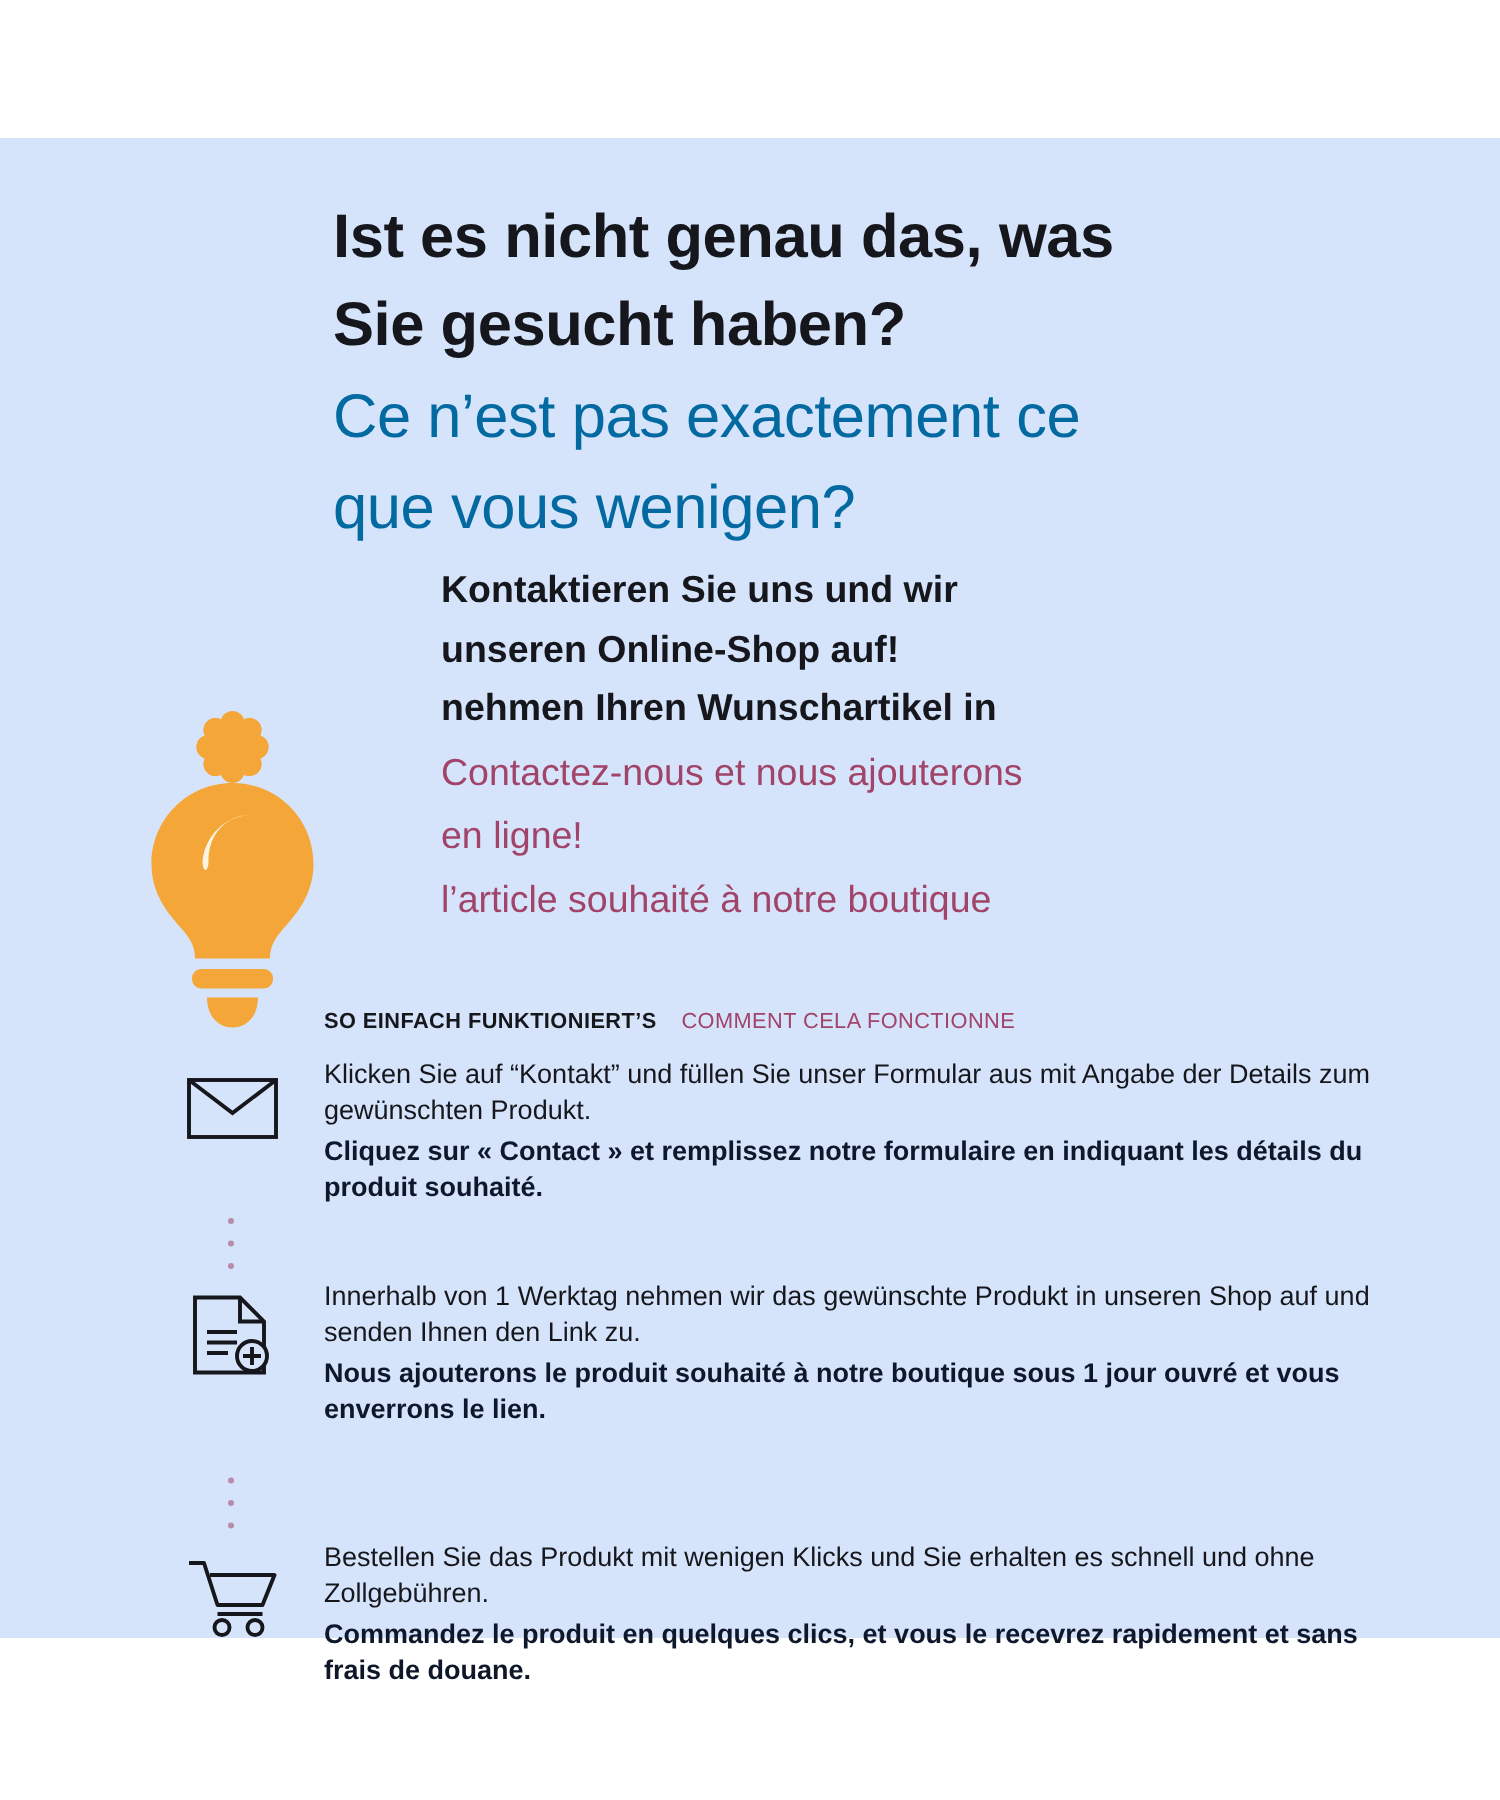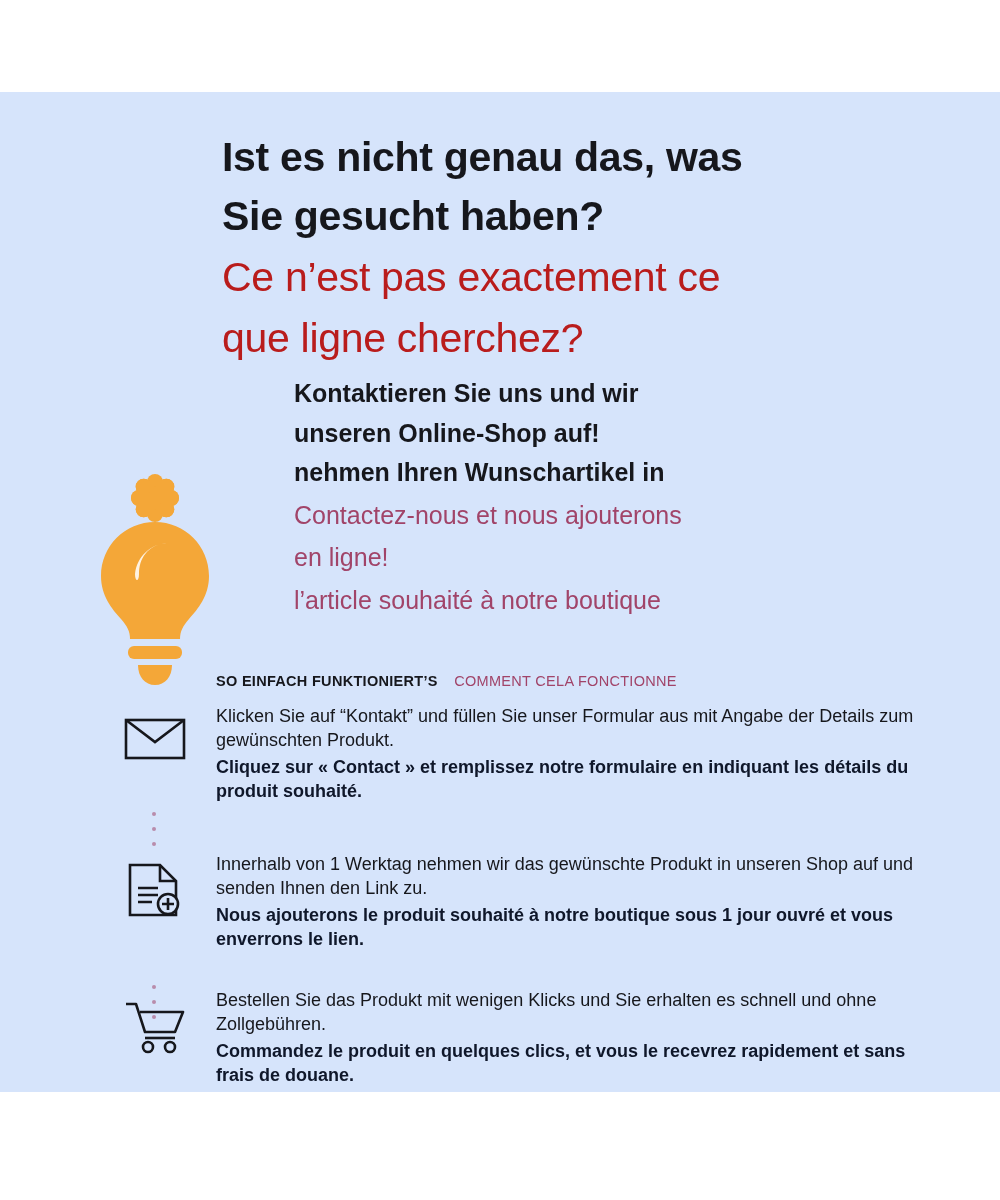--- a/index.html
+++ b/index.html
@@ -36,21 +36,21 @@
     width: 720px;
   }
   .headline .de {
     color: #16171c;
     font-size: 41px;
     font-weight: bold;
     line-height: 1.44;
     letter-spacing: -0.3px;
   }
   .headline .fr {
-    color: #b91c1c;
+    color: #0369a1;
     font-size: 41px;
     font-weight: normal;
     line-height: 1.44;
     letter-spacing: -0.3px;
     margin-top: 2px;
   }
 
   
   .intro-row {
     position: absolute;
@@ -164,21 +164,21 @@
 </head>
 <body>
 
 <div class="page">
   <div class="panel">
 
     <div class="headline">
       <div class="de">Ist es nicht genau das, was</div>
       <div class="de">Sie gesucht haben?</div>
       <div class="fr">Ce n’est pas exactement ce</div>
-      <div class="fr">que ligne cherchez?</div>
+      <div class="fr">que vous wenigen?</div>
     </div>
 
     <div class="intro-row">
       <div class="bulb">
         <svg viewBox="0 0 230 230" width="230" height="230" aria-hidden="true">
           <g fill="#f4a738">
             <rect x="107" y="8" width="16" height="48" rx="8"></rect>
             <rect x="107" y="8" width="16" height="48" rx="8" transform="rotate(45 115 32)"></rect>
             <rect x="107" y="8" width="16" height="48" rx="8" transform="rotate(-45 115 32)"></rect>
             <rect x="107" y="8" width="16" height="48" rx="8" transform="rotate(90 115 32)"></rect>
@@ -244,21 +244,21 @@
             <div class="fr">Nous ajouterons le produit souhaité à notre boutique sous 1 jour ouvré et vous enverrons le lien.</div>
           </div>
         </div>
 
         <div class="dots" style="top:285px;position:absolute;">
           <div class="dot"></div>
           <div class="dot"></div>
           <div class="dot"></div>
         </div>
 
-        <div class="step" style="margin-top:28px;">
+        <div class="step" style="margin-top:66px;">
           <div class="step-icon">
             <svg viewBox="0 0 62 56" width="62" height="56" aria-hidden="true">
               <path d="M2 6h10l9 28h30l8-20H16" fill="none" stroke="#16171c" stroke-width="2.6" stroke-linejoin="round"></path>
               <path d="M21 40h30" stroke="#16171c" stroke-width="2.6"></path>
               <circle cx="24" cy="49" r="5" fill="none" stroke="#16171c" stroke-width="2.6"></circle>
               <circle cx="46" cy="49" r="5" fill="none" stroke="#16171c" stroke-width="2.6"></circle>
             </svg>
           </div>
           <div class="step-body">
             <div class="de">Bestellen Sie das Produkt mit wenigen Klicks und Sie erhalten es schnell und ohne Zollgebühren.</div>

